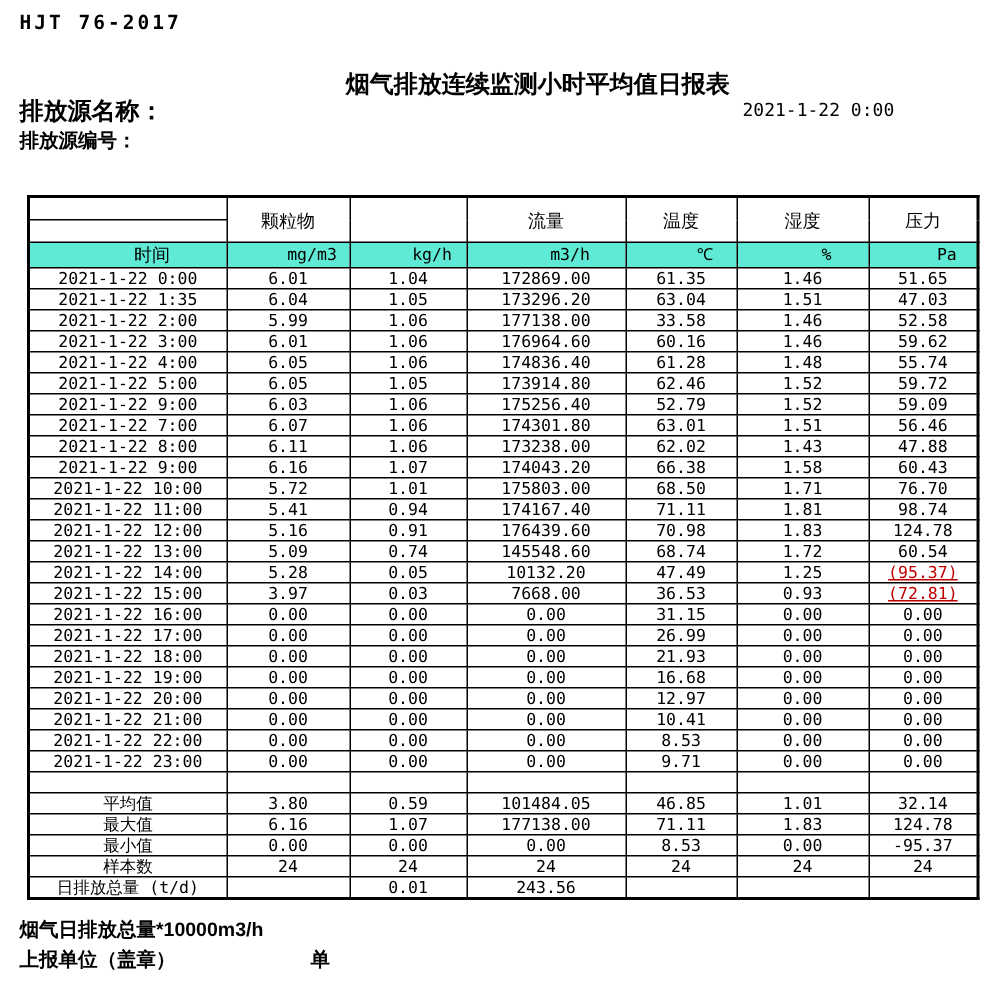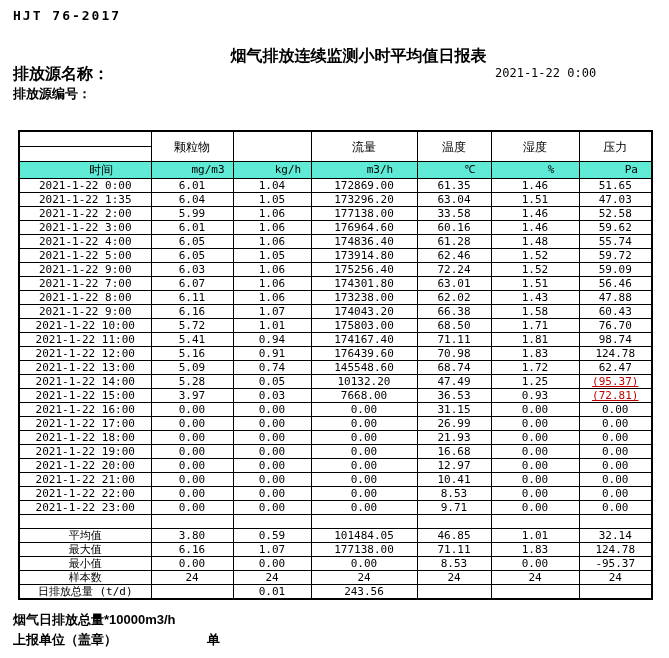--- a/index.html
+++ b/index.html
@@ -118,21 +118,21 @@
           <td>173914.80</td>
           <td>62.46</td>
           <td>1.52</td>
           <td>59.72</td>
         </tr>
         <tr>
           <td>2021-1-22 9:00</td>
           <td>6.03</td>
           <td>1.06</td>
           <td>175256.40</td>
-          <td>72.24</td>
+          <td>52.79</td>
           <td>1.52</td>
           <td>59.09</td>
         </tr>
         <tr>
           <td>2021-1-22 7:00</td>
           <td>6.07</td>
           <td>1.06</td>
           <td>174301.80</td>
           <td>63.01</td>
           <td>1.51</td>
@@ -183,21 +183,21 @@
           <td>1.83</td>
           <td>124.78</td>
         </tr>
         <tr>
           <td>2021-1-22 13:00</td>
           <td>5.09</td>
           <td>0.74</td>
           <td>145548.60</td>
           <td>68.74</td>
           <td>1.72</td>
-          <td>62.47</td>
+          <td>60.54</td>
         </tr>
         <tr>
           <td>2021-1-22 14:00</td>
           <td>5.28</td>
           <td>0.05</td>
           <td>10132.20</td>
           <td>47.49</td>
           <td>1.25</td>
           <td class="neg">(95.37)</td>
         </tr>

